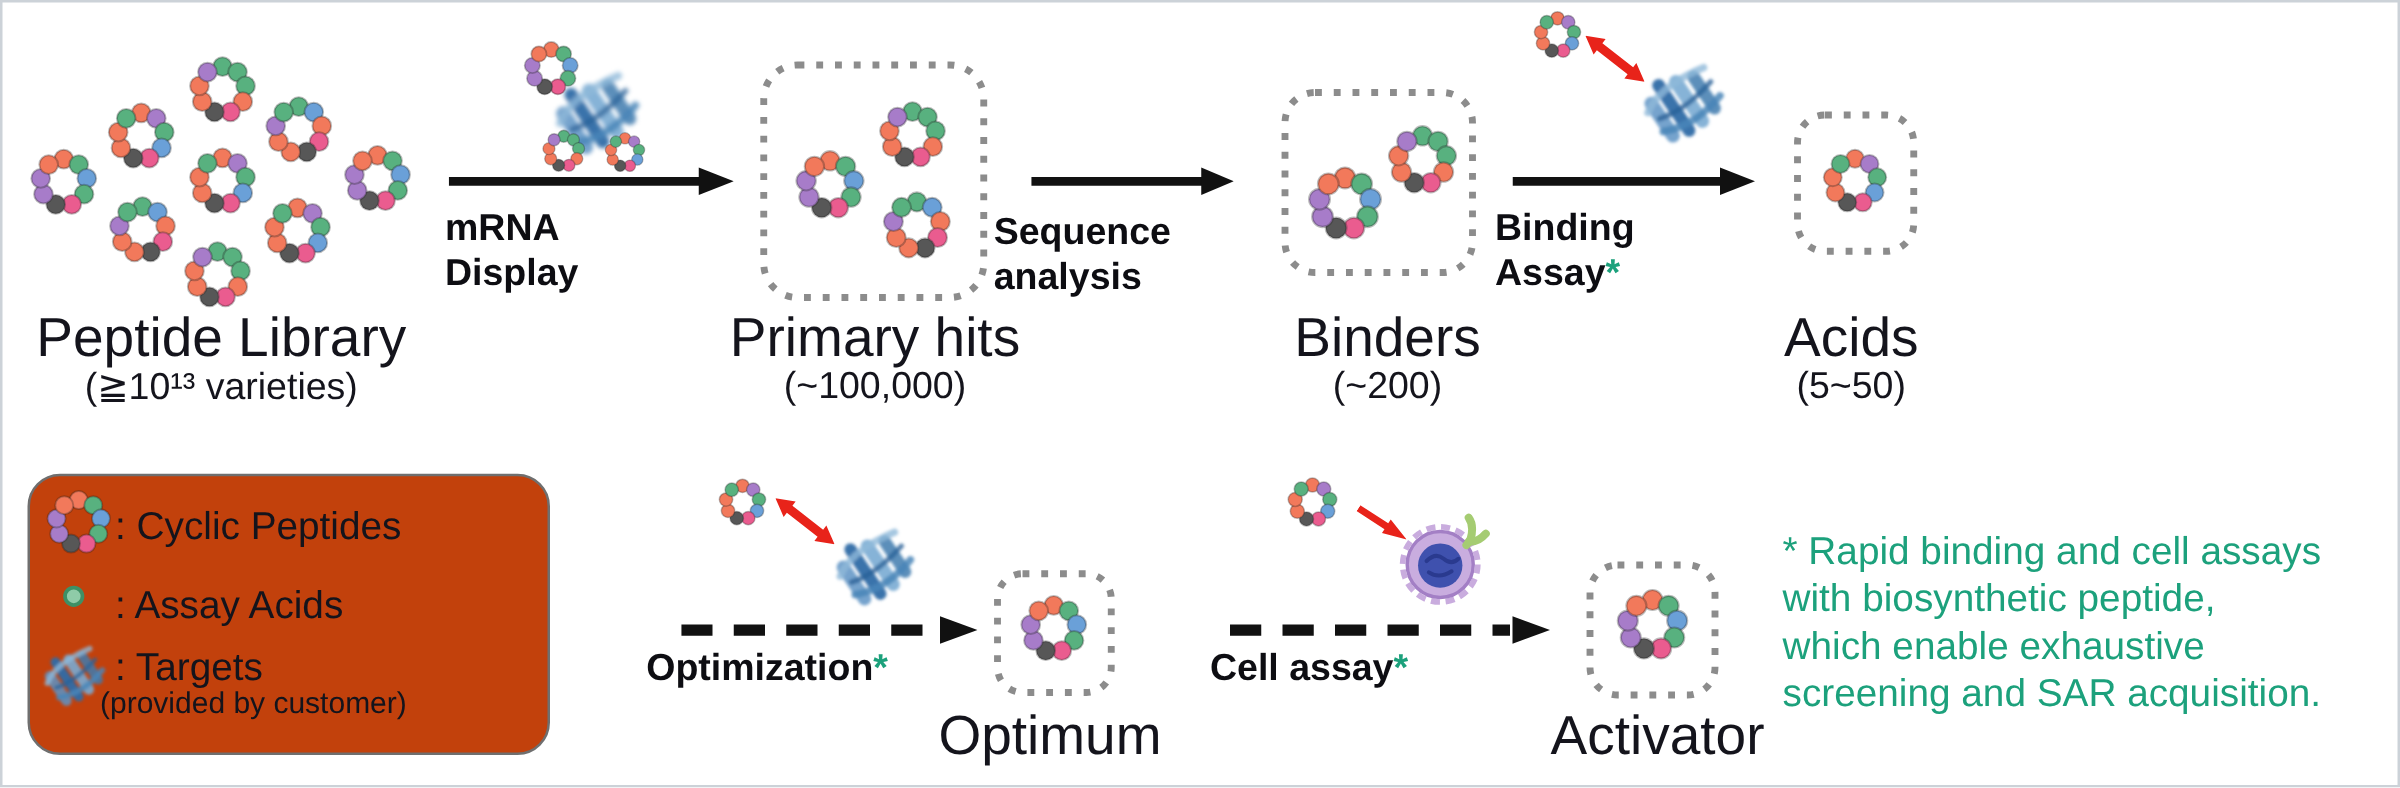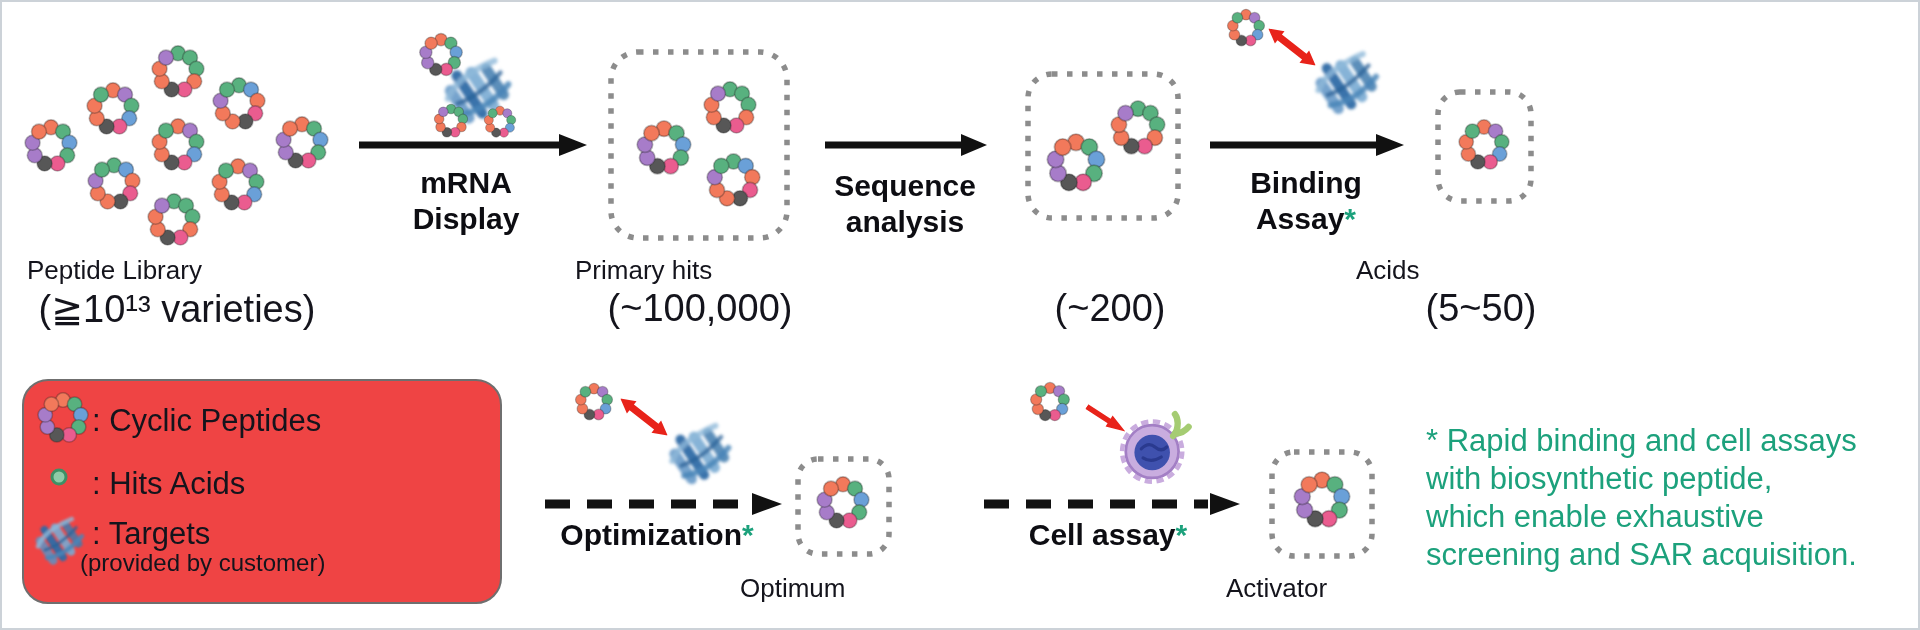--- a/index.html
+++ b/index.html
@@ -2,27 +2,27 @@
 <html><head>
 <meta charset="utf-8">
 <style>
   html,body{margin:0;padding:0;background:#fff;}
   .canvas{
     position:relative;width:1920px;height:630px;background:#ffffff;overflow:hidden;
     font-family:"Liberation Sans","DejaVu Sans",sans-serif;color:#14141c;
     border:2px solid #ccd2d8;box-sizing:border-box;
   }
   .abs{position:absolute;}
-  .node-label{position:absolute;font-size:26px;line-height:37px;color:#14141c;}
-  .node-sub{position:absolute;text-align:center;font-size:38px;line-height:33px;color:#14141c;}
-  .step-label{position:absolute;text-align:center;font-weight:bold;font-size:30px;line-height:36px;color:#0d0d12;}
+  .node-label{position:absolute;text-align:center;font-size:44px;line-height:37px;color:#14141c;}
+  .node-sub{position:absolute;text-align:center;font-size:30px;line-height:33px;color:#14141c;}
+  .step-label{position:absolute;text-align:left;font-weight:bold;font-size:30px;line-height:36px;color:#0d0d12;}
   .multiline{white-space:pre-line;}
   .ast{font-weight:bold;}
-  .legend-box{position:absolute;left:20px;top:377px;width:480px;height:225px;
-    border:2.5px solid #6f6f6f;border-radius:26px;box-sizing:border-box;background:#ef4444;}
+  .legend-box{position:absolute;left:20px;top:377px;width:418px;height:225px;
+    border:2.5px solid #6f6f6f;border-radius:26px;box-sizing:border-box;background:#c2410c;}
   .legend-label{position:absolute;font-size:31px;color:#14141c;}
   .legend-sub{position:absolute;font-size:24px;color:#14141c;}
   .footnote{position:absolute;left:1424px;top:420px;width:486px;font-size:31px;line-height:38px;white-space:pre-line;}
 </style>
 </head>
 <body>
 
 <div class="canvas">
 
   <svg style="position:absolute;width:0;height:0" aria-hidden="true">
@@ -189,20 +189,21 @@
 
   <svg class="abs" style="left:1022px;top:68px" width="158" height="152">
     <rect x="4" y="4" width="150" height="144" rx="24" fill="none" stroke="#8C8C8C" stroke-width="5.5" stroke-dasharray="5.5 9.5"></rect>
   </svg>
   <svg class="abs" style="left:1043px;top:130px" width="62" height="62">
       <use href="#pepB"></use>
     </svg>
   <svg class="abs" style="left:1107px;top:97px" width="58" height="58">
       <use href="#pepA"></use>
     </svg>
+  <div class="node-label" style="left:983px;top:250px;width:250px">Binders</div>
   <div class="node-sub" style="left:983px;top:290px;width:250px">(~200)</div>
 
   <div class="abs" style="left:1218px;top:3px;width:175px;height:120px">
     <svg class="abs" style="left:6px;top:3px" width="40" height="40">
         <use href="#pepC"></use>
       </svg>
     <svg class="abs" style="left:42px;top:24px;transform:rotate(38deg)" width="60" height="36">
         <use href="#dblarrow"></use>
       </svg>
     <svg class="abs" style="left:88px;top:36px" width="84" height="84">
@@ -227,21 +228,21 @@
   <div class="node-sub" style="left:1354px;top:290px;width:250px">(5~50)</div>
 
   <div class="legend-box">
     <svg class="abs" style="left:12px;top:10px" width="54" height="54">
         <use href="#pepB"></use>
       </svg>
     <div class="legend-label" style="left:68px;top:22px">: Cyclic Peptides</div>
     <svg class="abs" style="left:26px;top:87px" width="18" height="18">
         <circle cx="9" cy="9" r="7" fill="#8FCBA8" stroke="#3E9065" stroke-width="3"></circle>
       </svg>
-    <div class="legend-label" style="left:68px;top:85px">: Hits Acids</div>
+    <div class="legend-label" style="left:68px;top:85px">: Assay Acids</div>
     <svg class="abs" style="left:6px;top:128px" width="64" height="64">
         <use href="#target"></use>
       </svg>
     <div class="legend-label" style="left:68px;top:135px">: Targets</div>
     <div class="legend-sub" style="left:56px;top:168px">(provided by customer)</div>
   </div>
 
   <div class="abs" style="left:570px;top:375px;width:175px;height:122px">
     <svg class="abs" style="left:2px;top:5px" width="40" height="40">
         <use href="#pepC"></use>

